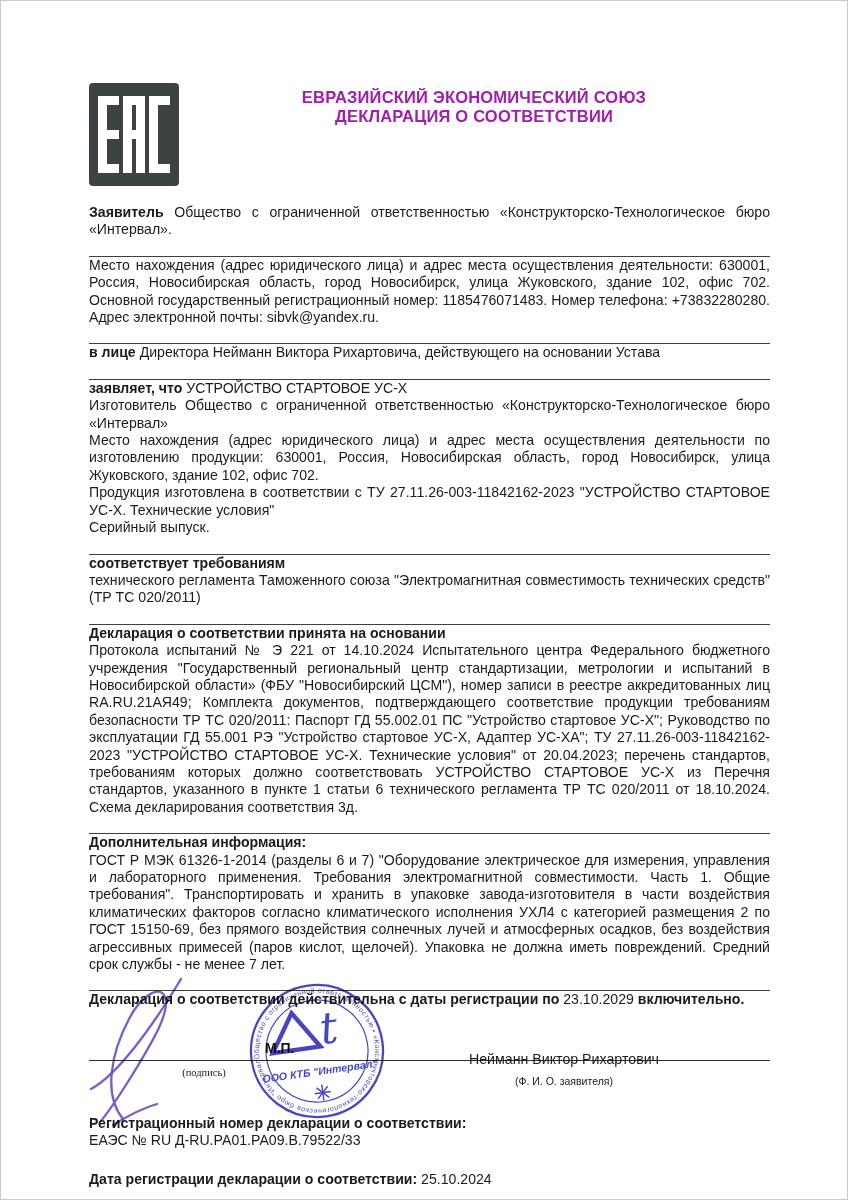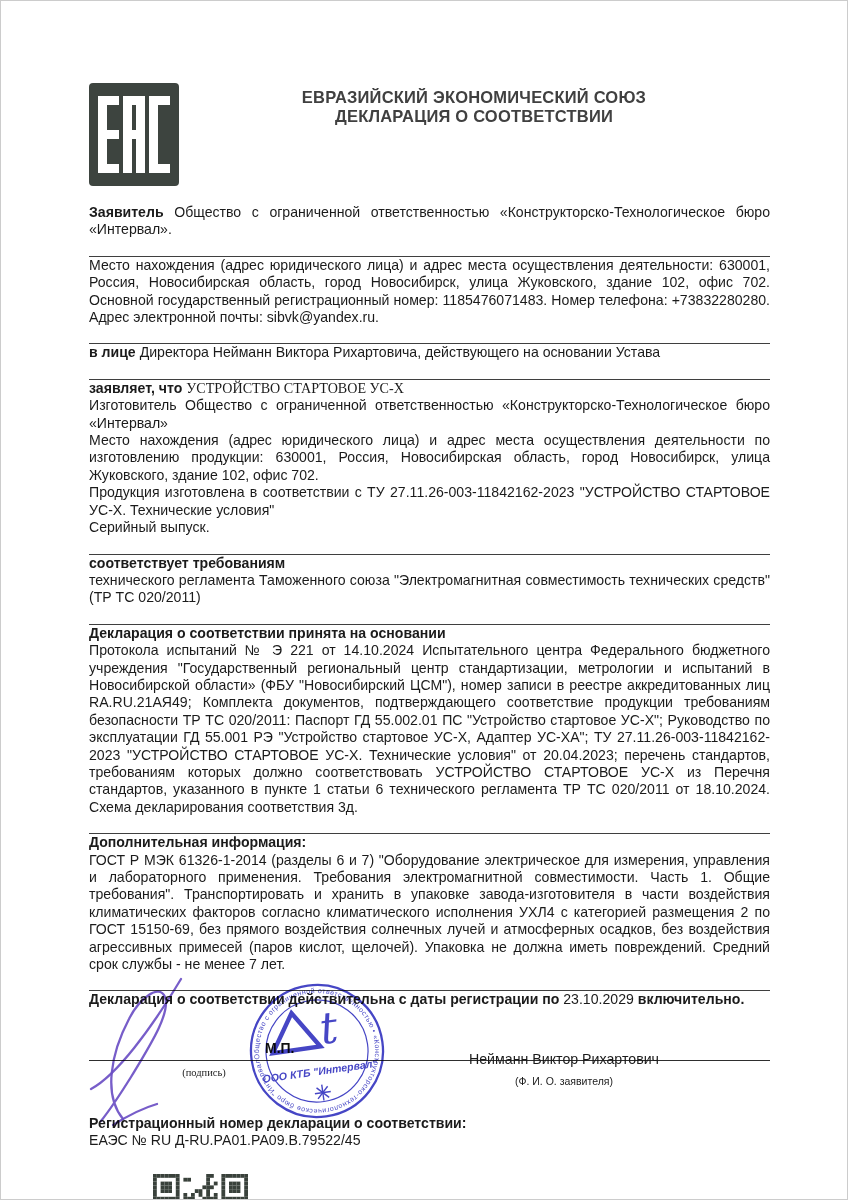--- a/index.html
+++ b/index.html
@@ -4,27 +4,27 @@
 <style>
   html,body { margin:0; padding:0; background:#ffffff; }
   .page {
     position:relative; width:848px; height:1200px; background:#fff;
     border:1px solid #cccccc; box-sizing:border-box;
     font-family:"Liberation Sans", sans-serif; color:#1b1b1b;
     overflow:hidden;
   }
   .header { position:absolute; top:82px; left:88px; width:680px; display:flex; align-items:flex-start; }
   .eac-logo { width:90px; height:103px; flex:0 0 auto; }
-  .titles { flex:1; text-align:center; font-weight:bold; font-size:16.5px; line-height:19px; padding-top:5px; letter-spacing:.2px; color:#404040; }
+  .titles { flex:1; text-align:center; font-weight:bold; font-size:16.5px; line-height:19px; padding-top:5px; letter-spacing:.2px; color:#a21caf; }
   .content { position:absolute; top:203px; left:88px; width:681px; font-size:14.1px; line-height:17.4px; }
   .sec { border-bottom:1px solid #3f3f3f; padding-bottom:17px; }
   .content p { margin:0; text-align:justify; }
   .content p.left { text-align:left; }
   b.lead { font-weight:bold; }
-  .caps { text-transform:none;font-family:Liberation Serif, serif; }
+  .caps { text-transform:none; }
 
   
   .sig-area { position:relative; height:74px; margin-top:22px; }
   .sig-rule { position:absolute; top:29px; left:0; right:0; border-top:1.4px solid #2e2e2e; }
   .mp { position:absolute; left:176px; top:9px; font-weight:bold; font-size:14px; color:#111; }
   .sign-caption { position:absolute; left:40px; top:33px; width:150px; text-align:center; font-size:10.5px;font-family:Liberation Serif, serif; }
   .fio-name { position:absolute; left:310px; top:20px; width:330px; text-align:center; font-size:14.2px; }
   .fio-caption { position:absolute; left:310px; top:42px; width:330px; text-align:center; font-size:10.5px; }
 
   .stamp { position:absolute; left:158px; top:-50px; width:140px; height:140px;
@@ -143,23 +143,26 @@
           <line x1="-8" y1="0" x2="8" y2="0"></line>
             <line x1="0" y1="-8" x2="0" y2="8"></line>
           <line x1="-5.6" y1="-5.6" x2="5.6" y2="5.6"></line>
             <line x1="-5.6" y1="5.6" x2="5.6" y2="-5.6"></line>
         </g>
       </svg>
     </div>
 
     <div class="reg-block">
       <p class="left"><b class="lead">Регистрационный номер декларации о соответствии:</b></p>
-      <p class="left">ЕАЭС № RU Д-RU.РА01.РА09.В.79522/45</p>
-    </div>
-
+      <p class="left">ЕАЭС № RU Д-RU.РА01.РА09.В.79522/33</p>
+    </div>
+
+    <div class="date-block">
+      <p class="left"><b class="lead">Дата регистрации декларации о соответствии:</b> <span>25.10.2024</span></p>
+    </div>
 
     <div class="qr-row">
       <span class="qr-label">QR-код</span>
       <svg class="qr-svg" viewBox="0 0 95 95">
         <g class="qr-cells" id="qr-cells">
             <rect x="0.00" y="0.00" width="3.80" height="3.80"></rect>
             <rect x="3.80" y="0.00" width="3.80" height="3.80"></rect>
             <rect x="7.60" y="0.00" width="3.80" height="3.80"></rect>
             <rect x="11.40" y="0.00" width="3.80" height="3.80"></rect>
             <rect x="15.20" y="0.00" width="3.80" height="3.80"></rect>

